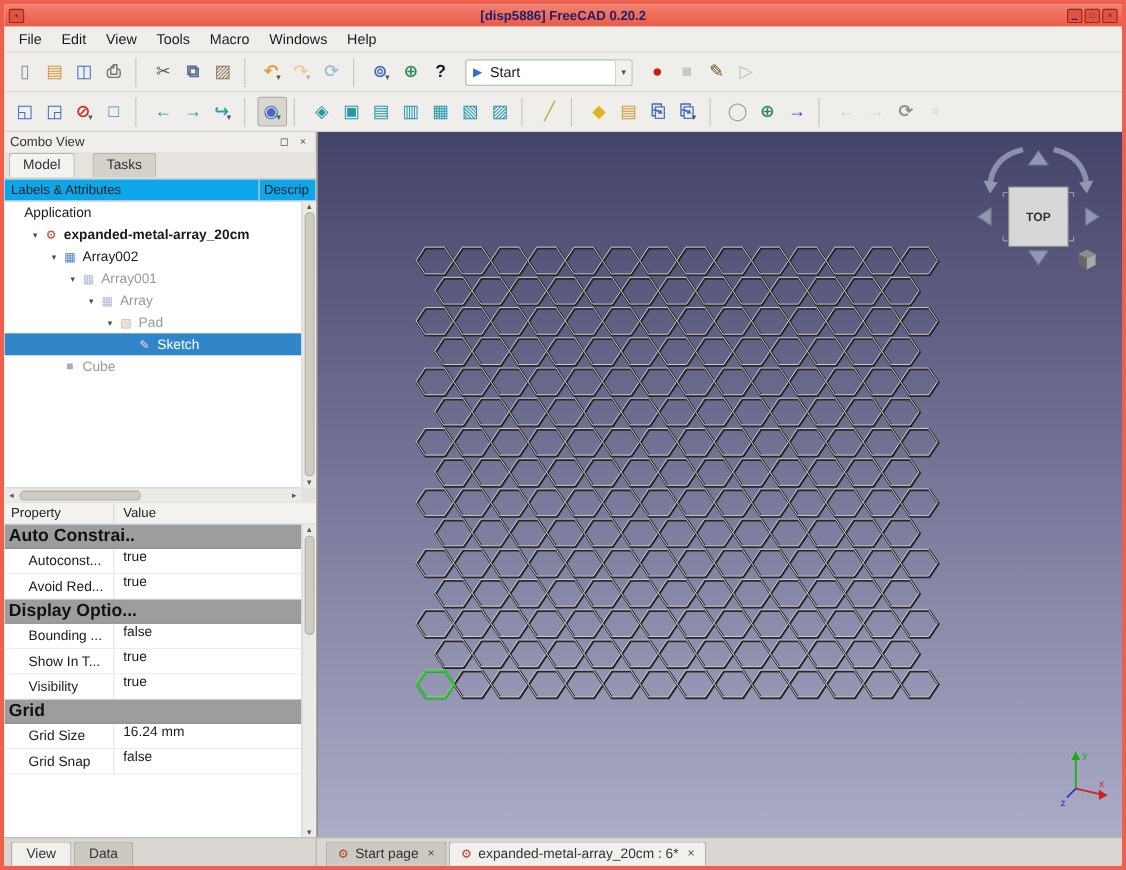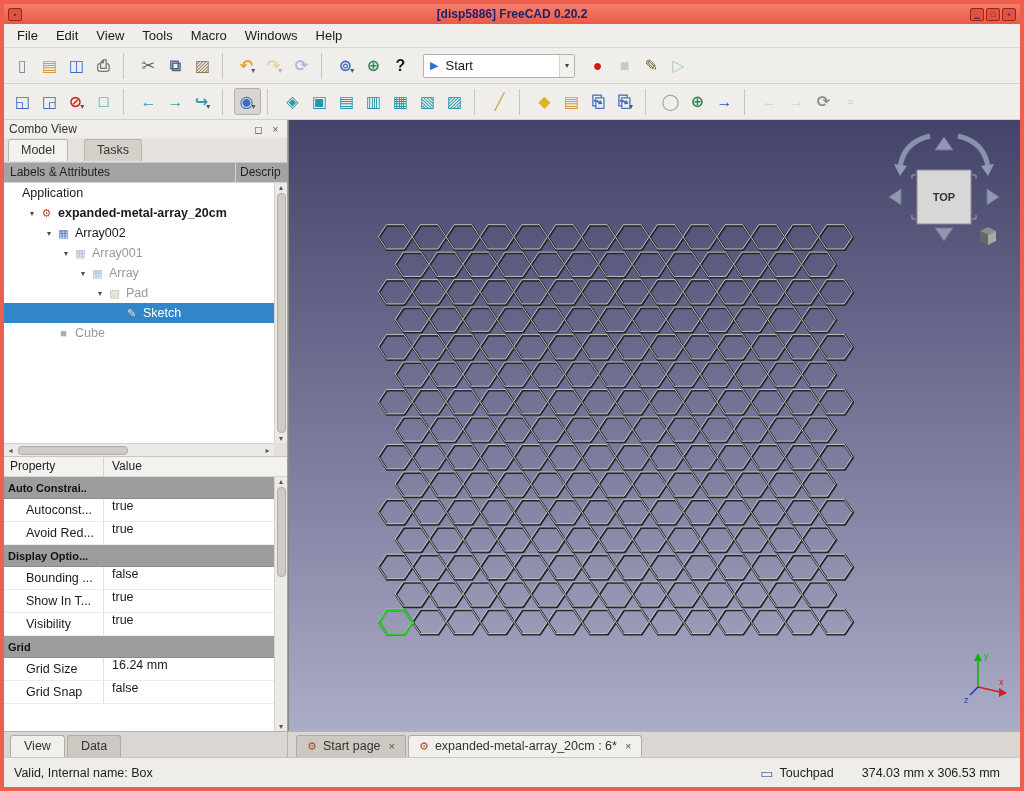--- a/index.html
+++ b/index.html
@@ -24,41 +24,41 @@
 .wb-select .wdrop{margin-left:auto;border-left:1px solid #d8d5d0;align-self:stretch;display:flex;align-items:center;padding:0 5px;font-size:8px;color:#444;background:#f3f1ee}
 .main{flex:1;display:flex;min-height:0}
 .left-panel{flex:0 0 284px;display:flex;flex-direction:column;background:#f0eeeb;border-right:1px solid #a5a29d}
 .combo-header{flex:0 0 18px;display:flex;align-items:center;padding:0 5px;font-size:12px;color:#333}
 .combo-btns{margin-left:auto;display:flex;gap:4px}
 .cbtn{font-size:10px;color:#555;width:13px;text-align:center}
 .ptabs{flex:0 0 25px;display:flex;align-items:center;padding-left:4px;background:#e6e3df;border-bottom:1px solid #c9c6c0;gap:16px}
 .ptab{padding:3px 12px 4px;font-size:12.5px;background:#d4d1cb;border:1px solid #b8b5af;border-bottom:none;border-radius:3px 3px 0 0;color:#333}
 .ptab.active{background:#f4f2ef}
 .tree-wrap{flex:0 0 294px;background:#fff;position:relative;border-bottom:1px solid #c9c6c0;overflow:hidden}
-.tree-header{height:20px;display:flex;background:#a3a3a3;border-bottom:1px solid #d8d5d0;font-size:12px;color:#222}
+.tree-header{height:20px;display:flex;background:#0ea5e9;border-bottom:1px solid #d8d5d0;font-size:12px;color:#222}
 .tree-header .th1{width:232px;padding:2px 6px;border-right:1px solid #d8d5d0;white-space:nowrap;overflow:hidden}
 .tree-header .th2{flex:1;padding:2px 4px;white-space:nowrap;overflow:hidden}
 .trow{height:20px;display:flex;align-items:center;white-space:nowrap;font-size:12.5px;margin-right:13px}
 .trow.dim{color:#989898}
 .trow.bold{font-weight:bold}
 .trow.selected{background:#3086c8;color:#fff}
 .texp{width:14px;flex:0 0 14px;font-size:8px;color:#4a4a4a;text-align:center}
 .trow.selected .texp{color:#fff}
 .ticon{width:15px;flex:0 0 15px;text-align:center;font-size:11px;margin-right:4px}
 .tree-hscroll{position:absolute;left:0;right:13px;bottom:0;height:13px;background:#eceae6;border-top:1px solid #d5d2cd;display:flex;align-items:center}
 .sarrow{width:13px;text-align:center;font-size:8px;color:#555}
 .sthumb-h{height:9px;width:110px;background:#cfccc6;border:1px solid #b0ada7;border-radius:4px;margin-left:1px}
 .tree-vscroll{position:absolute;top:20px;bottom:13px;right:0;width:13px;background:#eceae6;border-left:1px solid #d5d2cd;display:flex;flex-direction:column;align-items:center}
 .sthumb-v{width:9px;background:#cfccc6;border:1px solid #b0ada7;border-radius:4px;flex:1;margin:1px 0}
 .scorner{position:absolute;right:0;bottom:0;width:13px;height:13px;background:#e4e1dc}
 .prop-wrap{flex:1;background:#fff;position:relative;overflow:hidden}
 .prop-header{height:20px;display:flex;background:#f4f2ef;border-bottom:1px solid #d8d5d0;font-size:12px;color:#222}
 .prop-header .ph1{width:100px;padding:2px 6px;border-right:1px solid #d8d5d0}
 .prop-header .ph2{flex:1;padding:2px 8px}
-.pgroup{height:22px;display:flex;align-items:center;background:#9d9d9d;border-bottom:1px solid #8d8d8d;font-weight:bold;font-size:11px;padding-left:4px;color:#111;margin-right:13px}
+.pgroup{height:22px;display:flex;align-items:center;background:#9d9d9d;border-bottom:1px solid #8d8d8d;font-weight:bold;font-size:16px;padding-left:4px;color:#111;margin-right:13px}
 .prow{height:23px;display:flex;align-items:flex-start;border-bottom:1px solid #ececec;font-size:12.5px;margin-right:13px}
 .prow .pl{width:100px;flex:0 0 100px;padding-left:22px;border-right:1px solid #e2e2e2;white-space:nowrap;overflow:hidden;height:100%;display:flex;align-items:center}
 .prow .pv{padding-left:8px;white-space:nowrap;overflow:hidden}
 .prop-vscroll{position:absolute;top:20px;bottom:0;right:0;width:13px;background:#eceae6;border-left:1px solid #d5d2cd;display:flex;flex-direction:column;align-items:center}
 .prop-vscroll .sthumb-v{flex:0 0 90px}
 .prop-spacer{flex:1}
 .viewport{flex:1;position:relative;background:linear-gradient(180deg,#44446a 0%,#7c7c9e 55%,#abacc6 100%);overflow:hidden;border-left:1px solid #8a8782}
 #mesh-svg{position:absolute;left:0;top:0}
 .nav-cube{position:absolute;top:4px;right:8px}
 .axis-ind{position:absolute;right:10px;bottom:26px}
@@ -836,24 +836,14 @@
           <span class="dtclose">×</span>
         </div>
         <div class="dtab active">
           <span class="dticon" style="color: rgb(181, 72, 46);">⚙</span>
           <span>expanded-metal-array_20cm : 6*</span>
           <span class="dtclose">×</span>
         </div>
       </div>
   </div>
 
-  <div class="statusbar">
-    <span>Valid, Internal name: Box</span>
-    <div class="status-right">
-      <div class="touchpad-wrap">
-        <span class="touchpad-glyph">▭</span>
-        <span>Touchpad</span>
-      </div>
-      <span>374.03 mm x 306.53 mm</span>
-    </div>
-  </div>
 
 </div>
 
 </body></html>

